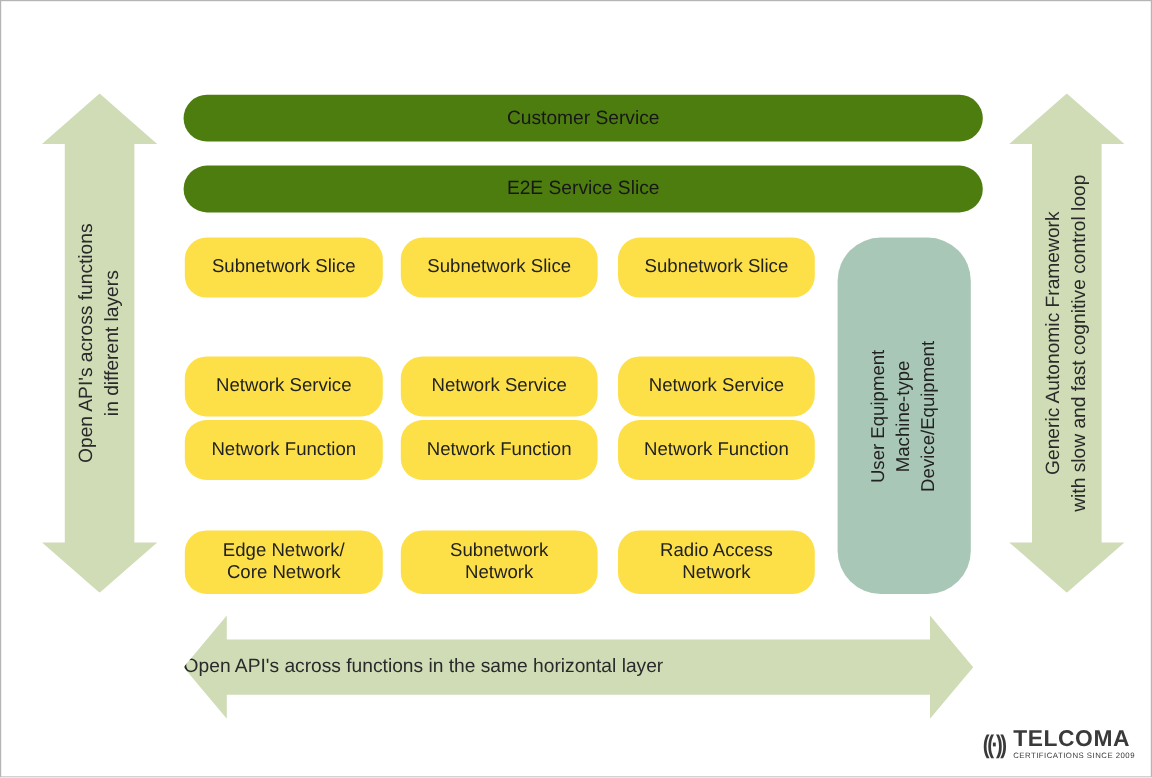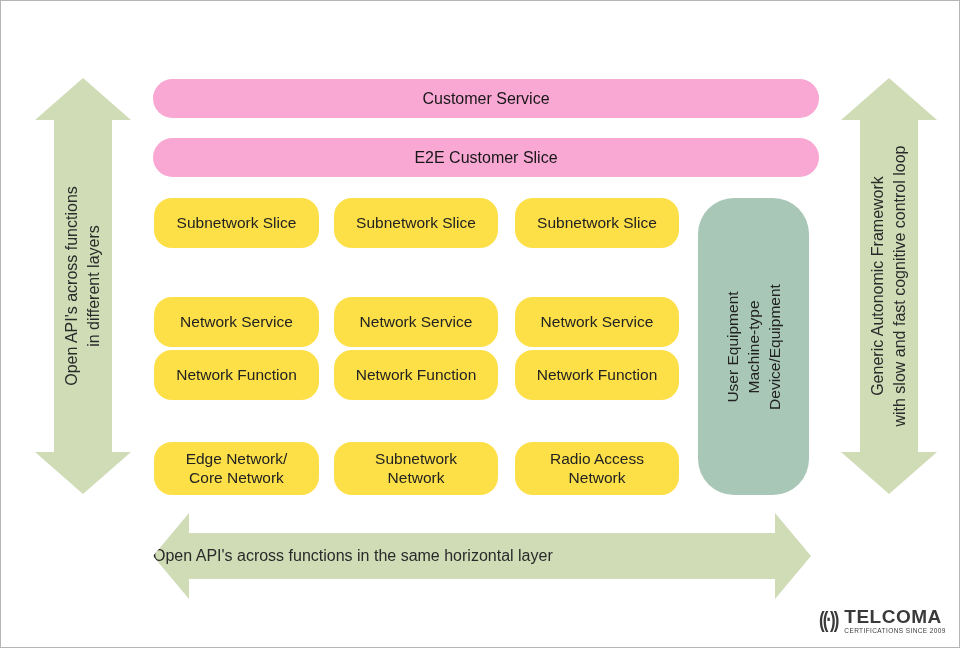--- a/index.html
+++ b/index.html
@@ -9,21 +9,21 @@
     position:relative; width:960px; height:648px;
     background:#ffffff; border:1px solid #b5b5b5; overflow:hidden;
   }
   .title {
     position:absolute; left:40px; top:16px;
     font-size:22px; font-weight:700; color:#1d1d1d; letter-spacing:.2px;
   }
   
   .bar {
     position:absolute; left:152px; width:666px; height:39px;
-    background:#f9a8d4; border-radius:20px;
+    background:#4d7c0f; border-radius:20px;
     display:flex; align-items:center; justify-content:center;
     font-size:16px; color:#171717;
   }
   .bar1 { top:78px; }
   .bar2 { top:137px; }
   
   .cell {
     position:absolute; background:#fde047; border-radius:18px;
     display:flex; align-items:center; justify-content:center;
     font-size:15.5px; color:#222222; text-align:center;
@@ -94,21 +94,21 @@
   </div>
 
   <div class="v-arrow right">
     <div class="rot">
       <span>Generic Autonomic Framework</span>
       <span>with slow and fast cognitive control loop</span>
     </div>
   </div>
 
   <div class="bar bar1">Customer Service</div>
-  <div class="bar bar2">E2E Customer Slice</div>
+  <div class="bar bar2">E2E Service Slice</div>
 
   <div class="cell c1 r1">Subnetwork Slice</div>
   <div class="cell c2 r1">Subnetwork Slice</div>
   <div class="cell c3 r1">Subnetwork Slice</div>
 
   <div class="cell c1 r2">Network Service</div>
   <div class="cell c2 r2">Network Service</div>
   <div class="cell c3 r2">Network Service</div>
 
   <div class="cell c1 r3">Network Function</div>

